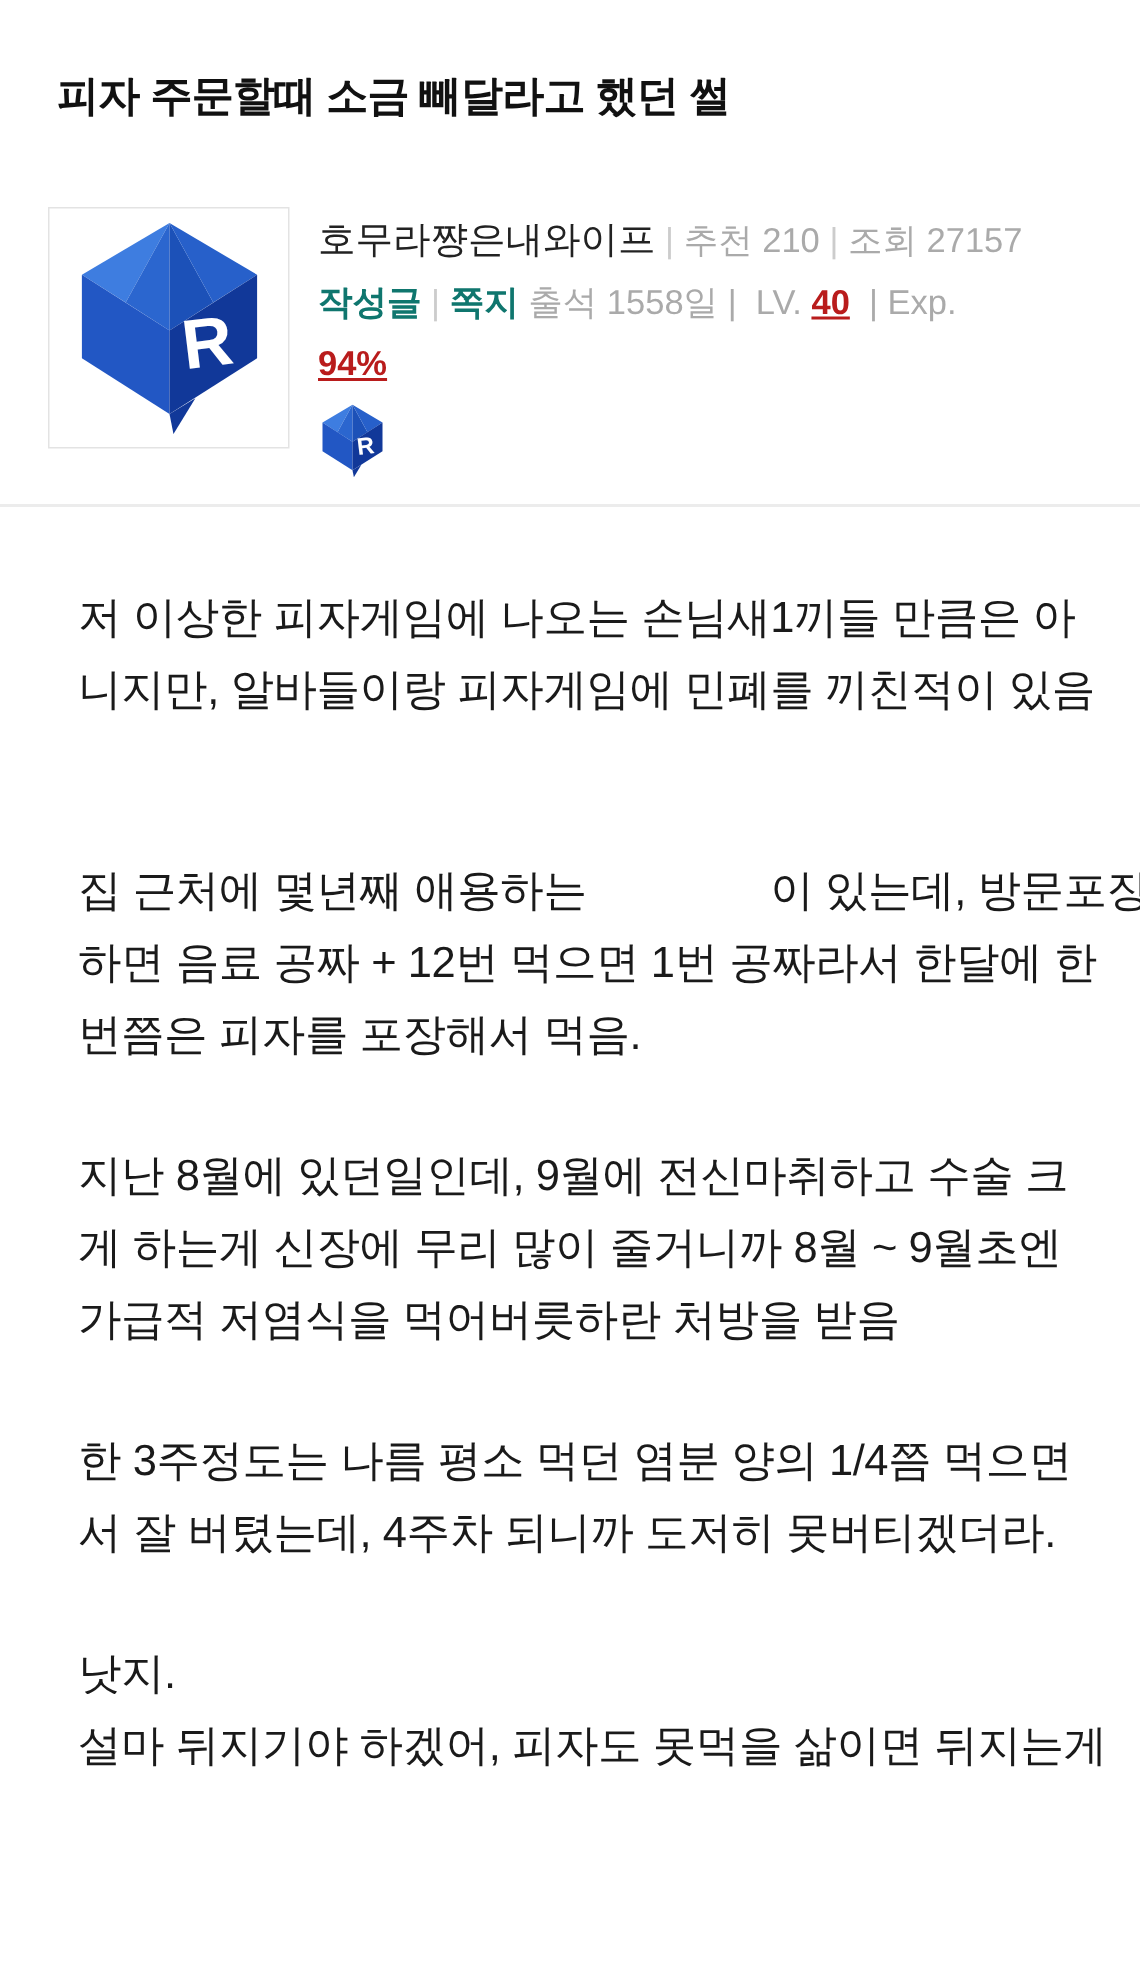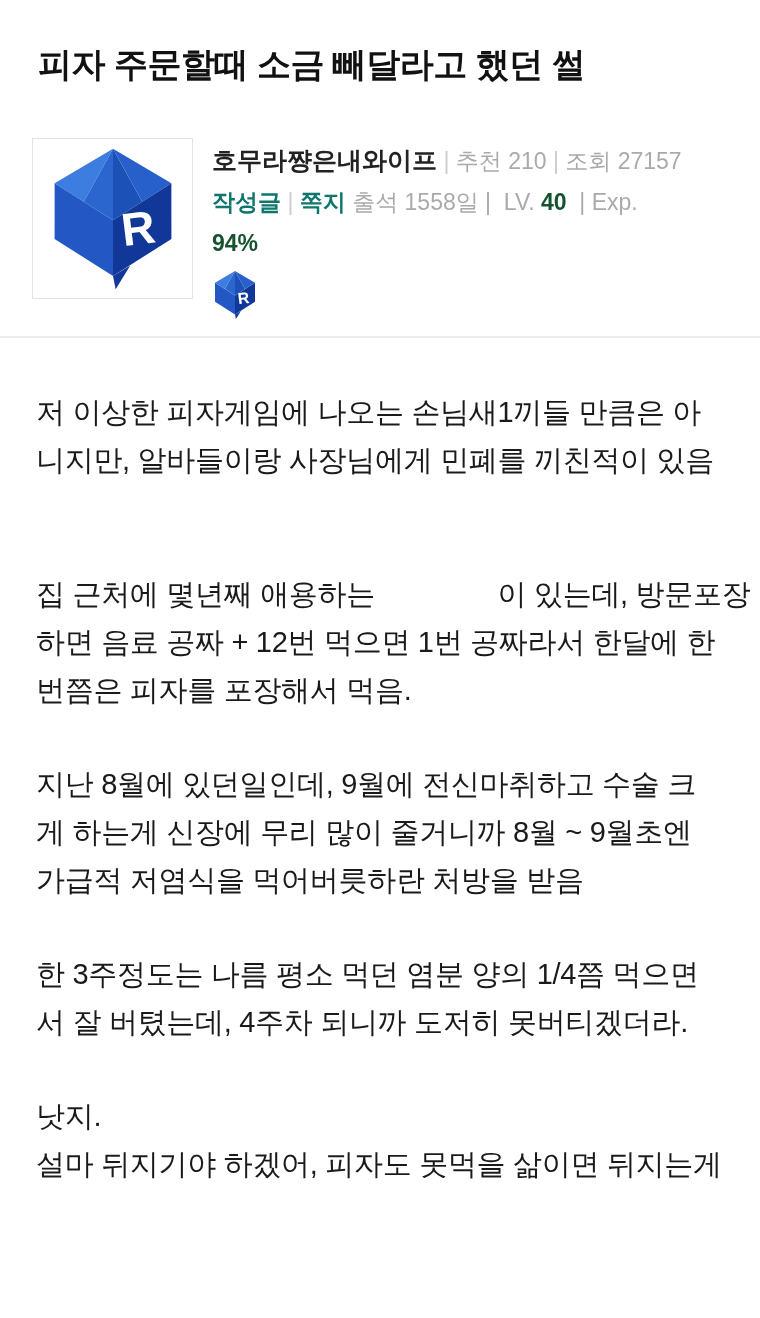--- a/index.html
+++ b/index.html
@@ -9,21 +9,21 @@
     font-family: "Liberation Sans", "DejaVu Sans", sans-serif;
   }
   .page {
     width: 760px;
     height: 1318px;
     overflow: hidden;
     background: #ffffff;
   }
   .title {
     padding: 46px 38px 0 38px;
-    font-size: 34px;
+    font-size: 28px;
     line-height: 36px;
     font-weight: 700;
     color: #111111;
     letter-spacing: -0.5px;
   }
   .profile {
     display: flex;
     align-items: flex-start;
     margin: 56px 28px 0 32px;
   }
@@ -42,34 +42,34 @@
     margin-left: 19px;
     padding-top: 2px;
     min-width: 0;
   }
   .pline {
     font-size: 23px;
     line-height: 41px;
     white-space: pre;
     color: #aaaaaa;
   }
-  .seg-name   { font-size: 25px; font-weight: 700; color: #222222; }
+  .seg-name   { font-size: 25px; font-weight: 400; color: #222222; }
   .seg-strong { font-weight: 700; color: #0f766e; }
   .seg-meta   { color: #aaaaaa; }
-  .seg-metabold { color: #14532d; font-weight: 700; }
+  .seg-metabold { color: #b91c1c; font-weight: 700; text-decoration: underline; }
   .seg-sep    { color: #cccccc; }
   .mini-logo { margin-top: 6px; }
   .mini-logo svg { width: 46px; height: 50px; }
   .divider {
     margin-top: 12px;
     border-top: 2px solid #ececec;
     width: 100%;
   }
   .post-body {
-    padding: 50px 36px 0 36px;
+    padding: 50px 36px 0 52px;
     color: #1a1a1a;
   }
   .paragraph { margin-bottom: 46px; }
   .paragraph:first-child { margin-bottom: 86px; }
   .bline {
     font-size: 29px;
     line-height: 48px;
     white-space: pre;
     letter-spacing: -0.3px;
   }
@@ -116,21 +116,21 @@
       </div>
     </div>
 
   </div>
 
   <div class="divider"></div>
 
   <div class="post-body" id="body-content">
       <div class="paragraph">
         <div class="bline">저 이상한 피자게임에 나오는 손님새1끼들 만큼은 아</div>
-        <div class="bline">니지만, 알바들이랑 사장님에게 민폐를 끼친적이 있음</div>
+        <div class="bline">니지만, 알바들이랑 피자게임에 민폐를 끼친적이 있음</div>
       </div>
       <div class="paragraph">
         <div class="bline">집 근처에 몇년째 애용하는　　　　 이 있는데, 방문포장</div>
         <div class="bline">하면 음료 공짜 + 12번 먹으면 1번 공짜라서 한달에 한</div>
         <div class="bline">번쯤은 피자를 포장해서 먹음.</div>
       </div>
       <div class="paragraph">
         <div class="bline">지난 8월에 있던일인데, 9월에 전신마취하고 수술 크</div>
         <div class="bline">게 하는게 신장에 무리 많이 줄거니까 8월 ~ 9월초엔</div>
         <div class="bline">가급적 저염식을 먹어버릇하란 처방을 받음</div>

